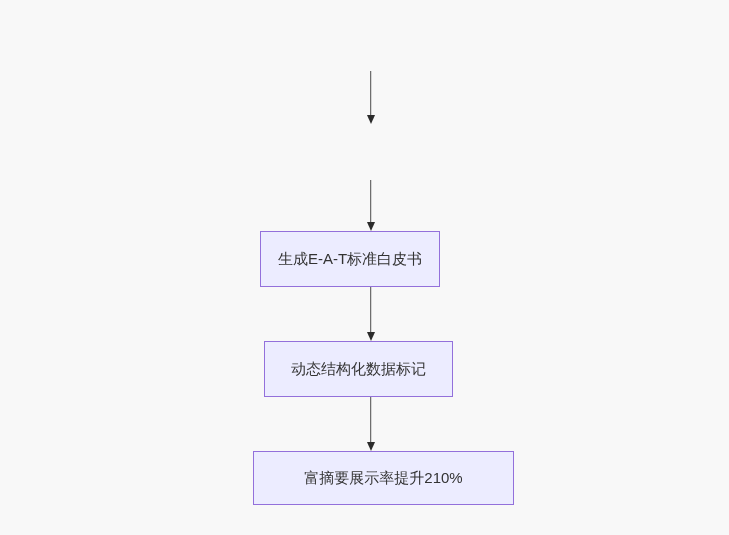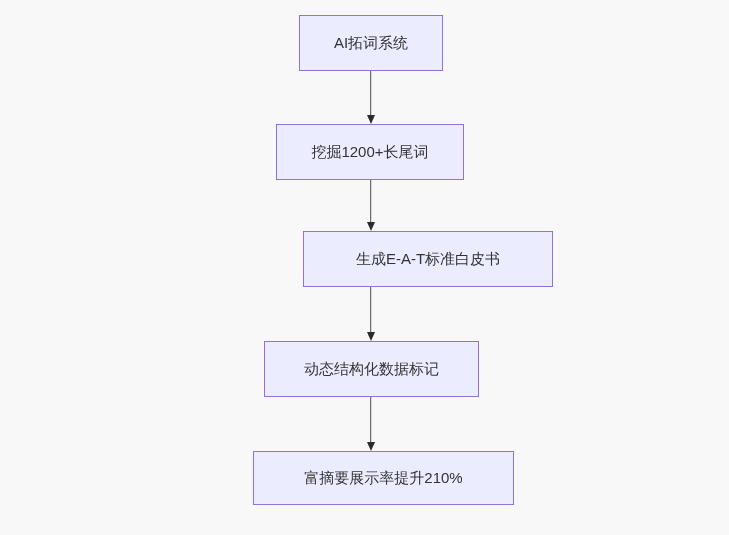--- a/index.html
+++ b/index.html
@@ -25,22 +25,22 @@
     display: flex;
     align-items: center;
     justify-content: center;
     font-size: 15px;
     color: #333333;
     text-align: center;
     white-space: nowrap;
   }
   .node.n1 { left: 299px; top: 15px;  width: 144px; }
   .node.n2 { left: 276px; top: 124px; width: 188px; }
-  .node.n3 { left: 260px; top: 231px; width: 250px; margin-left: 43px; }
-  .node.n4 { left: 264px; top: 341px; width: 215px; }
+  .node.n3 { left: 260px; top: 231px; width: 180px; }
+  .node.n4 { left: 264px; top: 341px; width: 189px; }
   .node.n5 { left: 253px; top: 451px; width: 261px; height: 54px; }
 
   .edge {
     position: absolute;
     left: 365px;
     width: 11px;
   }
   .edge.e1 { top: 71px;  height: 53px; }
   .edge.e2 { top: 180px; height: 51px; }
   .edge.e3 { top: 287px; height: 54px; }
@@ -65,32 +65,26 @@
     border-left: 4.5px solid transparent;
     border-right: 4.5px solid transparent;
     border-top: 9px solid #2b2b2b;
   }
 </style>
 </head>
 <body>
 
 <div class="canvas">
 
-  <div class="node n1">
-    <span>AI拓词系统</span>
-  </div>
 
   <div class="edge e1">
     <div class="line"></div>
     <div class="arrowhead"></div>
   </div>
 
-  <div class="node n2">
-    <span>挖掘1200+长尾词</span>
-  </div>
 
   <div class="edge e2">
     <div class="line"></div>
     <div class="arrowhead"></div>
   </div>
 
   <div class="node n3">
     <span>生成E-A-T标准白皮书</span>
   </div>
 

